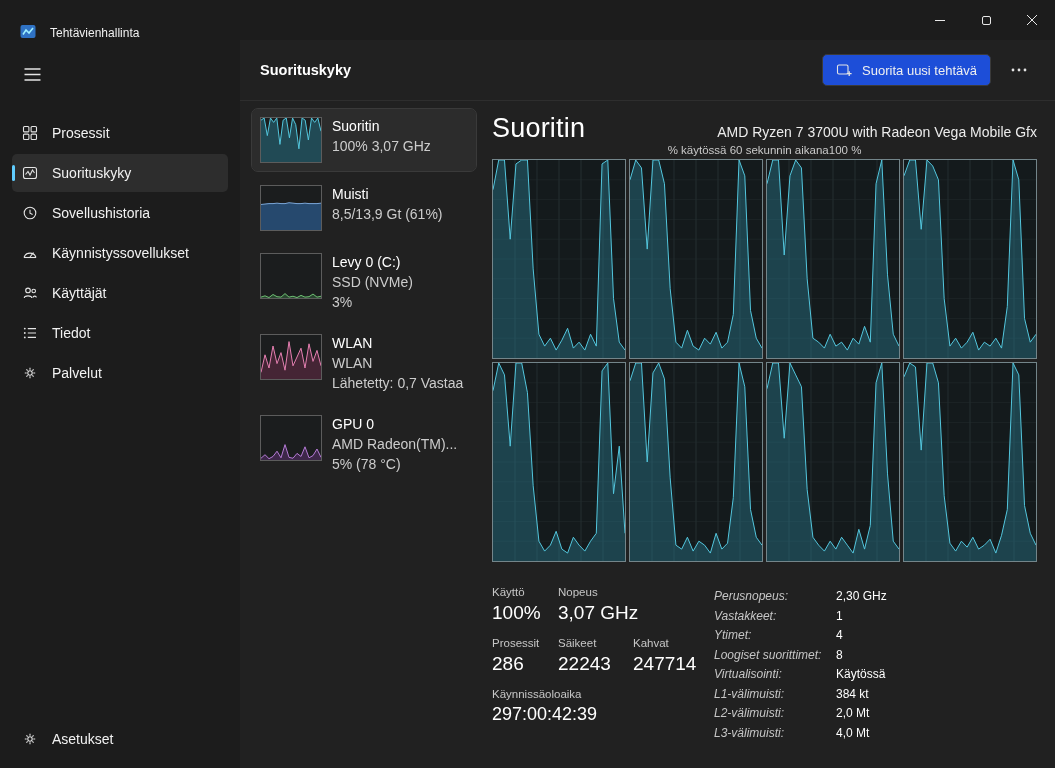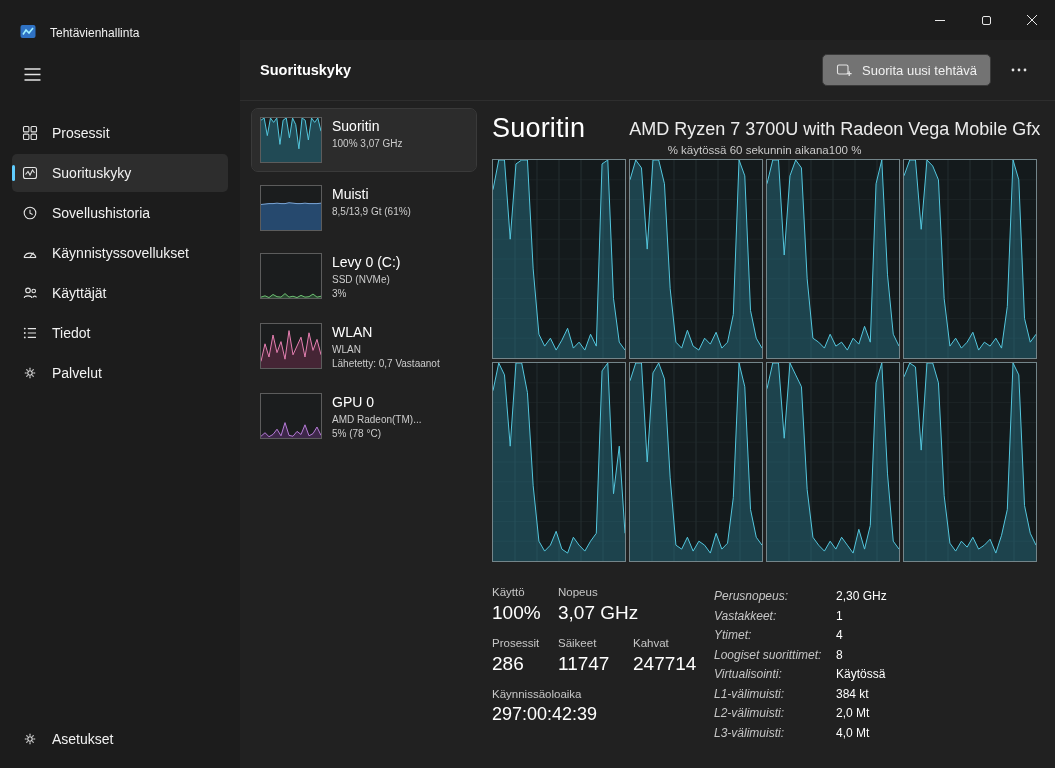--- a/index.html
+++ b/index.html
@@ -33,38 +33,38 @@
   }
   .nav-icon { width:16px; height:16px; display:flex; flex-shrink:0; }
   .sidebar-spacer { flex:1; }
   .settings-item { margin-bottom:10px; }
   
   .main { flex:1; background:#212121; display:flex; flex-direction:column; min-width:0; }
   .main-header { height:61px; flex-shrink:0; display:flex; align-items:center; padding:0 18px 0 20px; border-bottom:1px solid #2e2e2e; }
   .header-title { font-size:14.5px; font-weight:700; }
   .run-task-btn {
     margin-left:auto; display:flex; align-items:center; gap:9px;
-    background:#737373; border:1px solid #3a3a3a; border-radius:5px;
+    background:#1d4ed8; border:1px solid #3a3a3a; border-radius:5px;
     padding:7px 13px; font-size:13px; color:#f0f0f0; cursor:default;
   }
   .more-btn { width:36px; height:32px; margin-left:10px; display:flex; align-items:center; justify-content:center; border-radius:4px; }
   .main-content { flex:1; display:flex; gap:8px; padding:8px 14px 0 12px; min-height:0; }
   
   .perf-list { width:224px; flex-shrink:0; display:flex; flex-direction:column; gap:6px; }
   .perf-item { display:flex; gap:10px; padding:8px; border-radius:6px; align-items:flex-start; }
   .perf-item.selected { background:#2c2c2c; outline:1px solid #3a3a3a; }
   .mini-chart { width:62px; height:46px; border:1px solid #5c5c5c; background:#1b1d1e; flex-shrink:0; overflow:hidden; }
   .perf-text { min-width:0; padding-top:1px; }
   .perf-name { font-size:14px; color:#fff; margin-bottom:3px; }
-  .perf-sub { font-size:10px; color:#cccccc; line-height:1.4; white-space:nowrap; overflow:hidden; max-width:132px; }
+  .perf-sub { font-size:14px; color:#cccccc; line-height:1.4; white-space:nowrap; overflow:hidden; max-width:132px; }
   
   .detail { flex:1; min-width:0; display:flex; flex-direction:column; padding:4px 4px 0 8px; }
   .detail-header { display:flex; align-items:flex-end; justify-content:space-between; }
   .detail-title { font-size:27px; font-weight:300; letter-spacing:0.2px; }
-  .cpu-name { font-size:18px; color:#ececec; padding-bottom:4px; white-space:nowrap;margin-left:44px; }
+  .cpu-name { font-size:14px; color:#ececec; padding-bottom:4px; white-space:nowrap;margin-left:44px; }
   .chart-caption { display:flex; justify-content:center; font-size:11.5px; color:#c9c9c9; margin-top:0; margin-bottom:3px; }
   .cores-grid { display:grid; grid-template-columns:repeat(4,1fr); grid-auto-rows:200px; gap:3px; }
   .core-chart { border:1px solid #73858a; background:#141a1c; overflow:hidden; }
   
   .stats-row { display:flex; margin-top:24px; }
   .left-stats { width:222px; flex-shrink:0; }
   .sr { display:flex; }
   .sr .c1 { width:66px; flex-shrink:0; }
   .sr .c2 { width:75px; flex-shrink:0; }
   .sr .c3 { flex:1; }
@@ -468,21 +468,21 @@
                 <span class="c1 big">100%</span>
                 <span class="c2 big">3,07 GHz</span>
               </div>
               <div class="sr labels">
                 <span class="c1 stat-label">Prosessit</span>
                 <span class="c2 stat-label">Säikeet</span>
                 <span class="c3 stat-label">Kahvat</span>
               </div>
               <div class="sr values">
                 <span class="c1 big">286</span>
-                <span class="c2 big">11747</span>
+                <span class="c2 big">22243</span>
                 <span class="c3 big">247714</span>
               </div>
               <div class="sr labels">
                 <span class="stat-label">Käynnissäoloaika</span>
               </div>
               <div class="sr values">
                 <span class="big uptime">297:00:42:39</span>
               </div>
             </div>
             <div class="right-stats">

